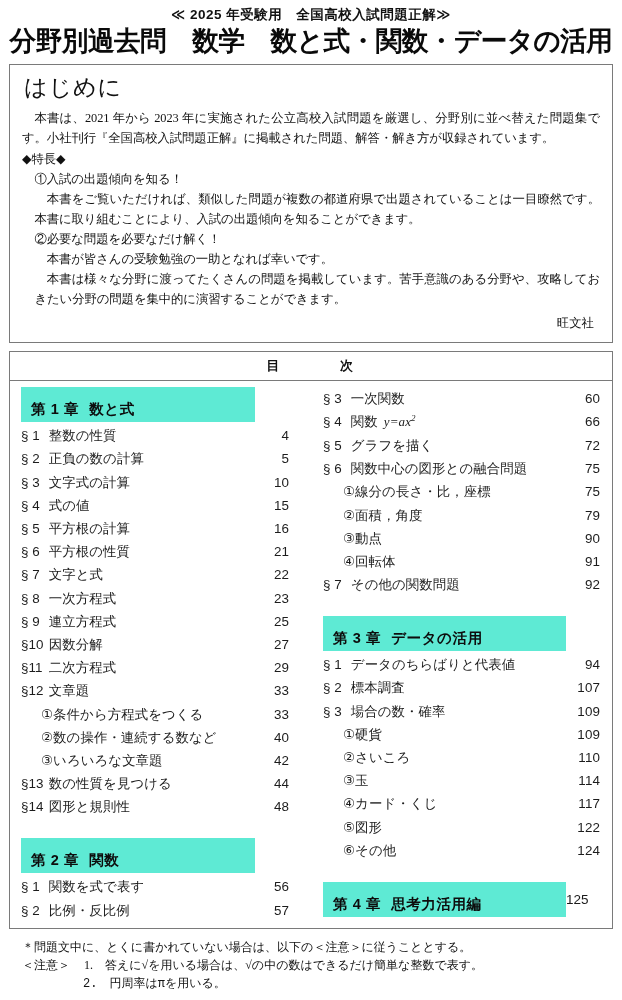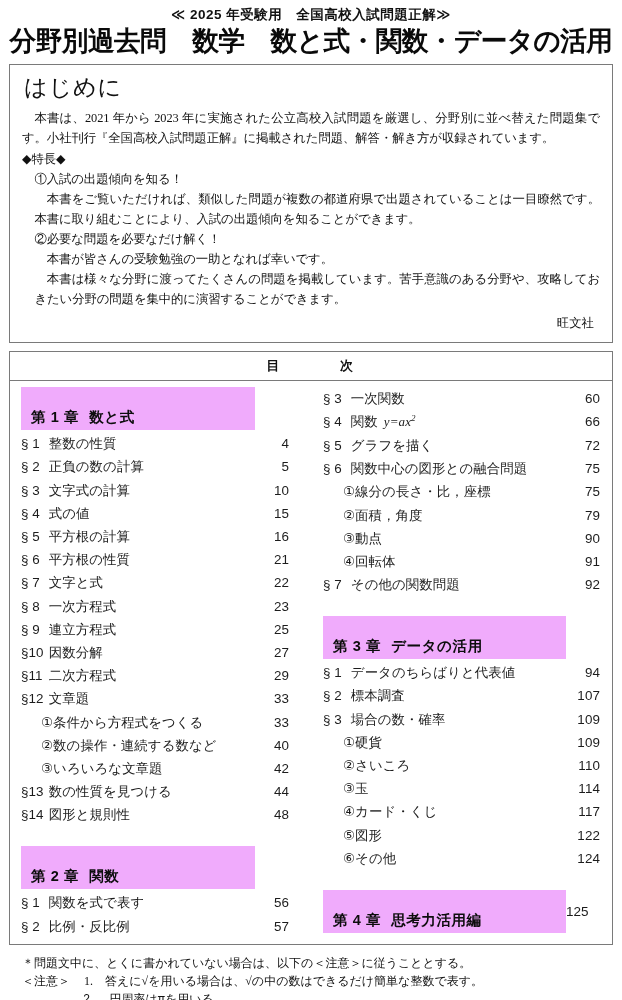--- a/index.html
+++ b/index.html
@@ -98,24 +98,24 @@
   .toc-col {
     width: 50%;
     box-sizing: border-box;
     padding: 0 9px 0 9px;
     font-family: "Liberation Sans", "DejaVu Sans", sans-serif;
   }
   .toc-col.left { padding-left: 11px; padding-right: 22px; }
   .toc-col.right { padding-left: 12px; padding-right: 12px; }
 
   .chap-bar {
-    background: #f0abfc;
+    background: #5eead4;
     font-weight: bold;
     font-size: 14.5px;
-    padding: 21px 0 3px 10px;
+    padding: 13px 0 3px 10px;
     letter-spacing: 0.6px;
     margin-bottom: 2px;
     color: #0d0d0d;
     display: flex;
     align-items: center;
   }
   .chap-bar .chap-no { margin-right: 10px; }
   .chap-row {
     display: flex;
     align-items: center;

